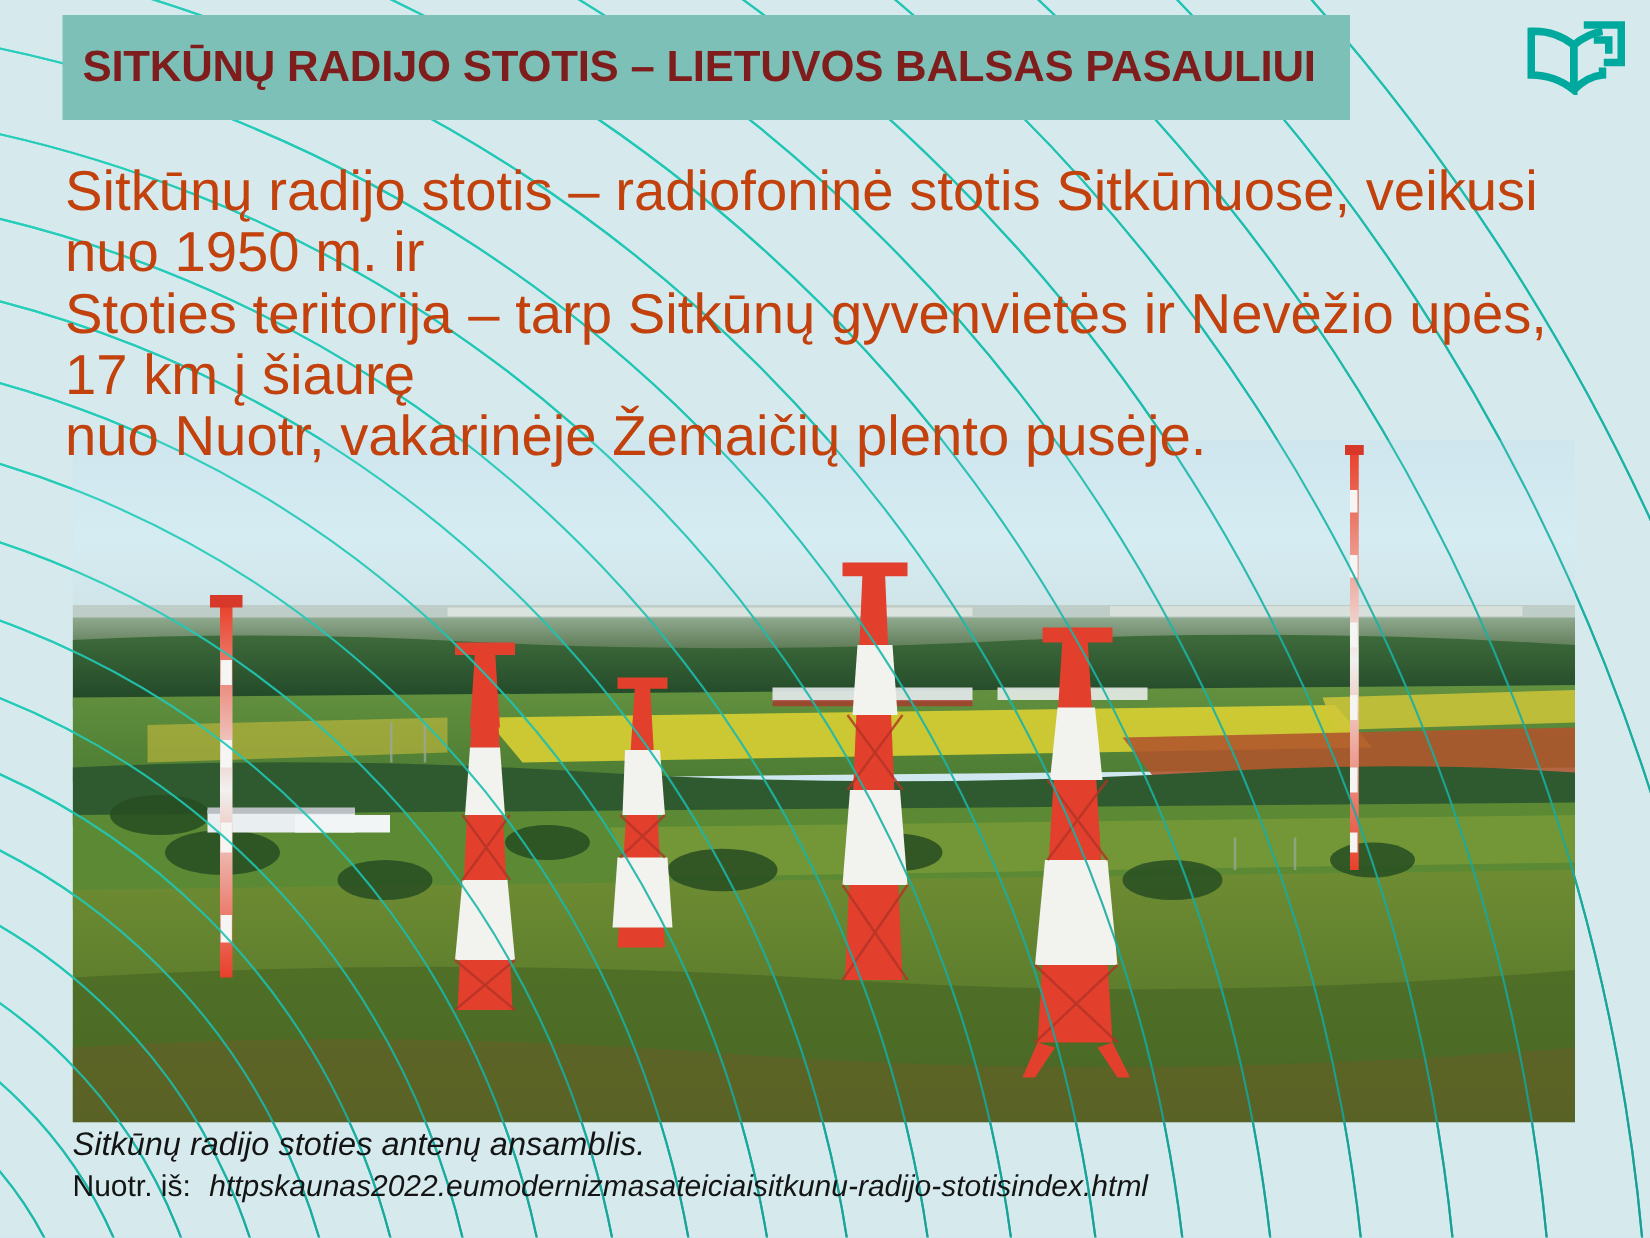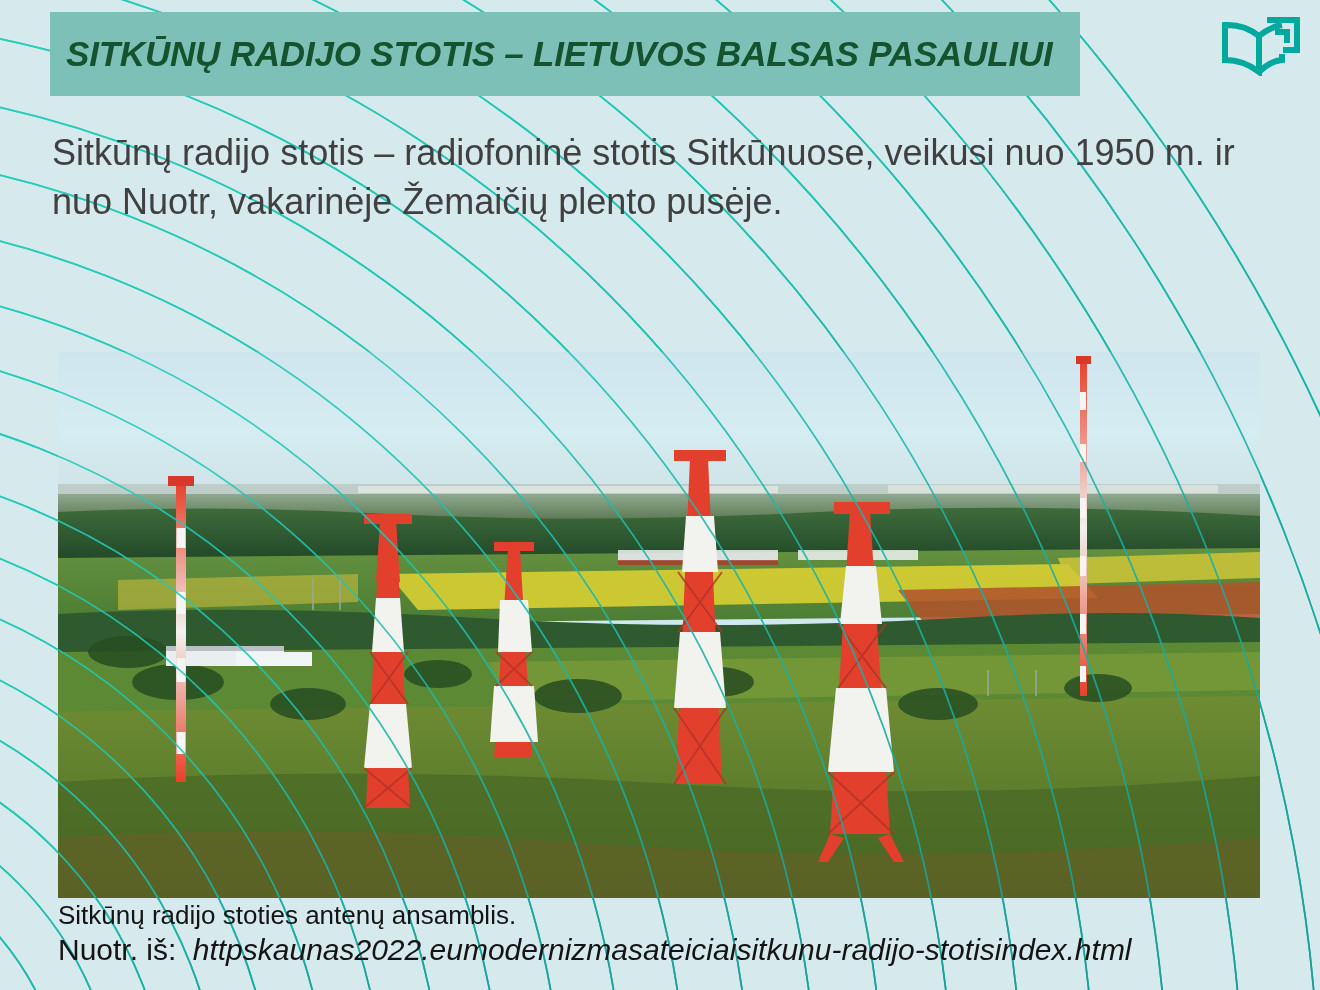--- a/index.html
+++ b/index.html
@@ -32,43 +32,42 @@
     z-index: 5;
     display: flex;
     align-items: center;
   }
   .header-title {
     margin: 0;
     padding-left: 16px;
     font-size: 35px;
     font-weight: bold;
     letter-spacing: -0.2px;
-    color: #14532d;
+    color: #7f1d1d;
     white-space: nowrap;
     font-family: "Liberation Sans", sans-serif;
-    font-style: italic;
   }
 
   
   .logo {
     position: absolute;
     right: 18px; top: 10px;
     width: 82px; height: 66px;
     z-index: 6;
   }
 
   
   .body-text {
     position: absolute;
     left: 52px; top: 128px;
     width: 1230px;
     z-index: 5;
-    font-size: 36px;
+    font-size: 45px;
     line-height: 49px;
-    color: #404040;
+    color: #c2410c;
     font-weight: 300;
     font-family: "Liberation Sans", sans-serif;
   }
   .body-text p { margin: 0; }
 
   
   .photo-frame {
     position: absolute;
     left: 58px; top: 352px;
     width: 1202px; height: 546px;
@@ -84,23 +83,24 @@
     left: 58px; top: 898px;
     width: 1200px;
     z-index: 6;
     color: #141414;
   }
   .caption-line1 {
     font-size: 26px;
     line-height: 34px;
     font-weight: 300;
     font-family: "Liberation Sans", sans-serif;
+    font-style: italic;
   }
   .caption-line2 {
-    font-size: 30px;
+    font-size: 24px;
     line-height: 36px;
     font-weight: 300;
     white-space: nowrap;
     font-family: "Liberation Sans", sans-serif;
   }
   .caption-url {
     font-style: italic;
     padding-left: 8px;
   }
 </style>
@@ -354,20 +354,21 @@
     <path d="M62 44 L62 50 Q 50 51 39 62"></path>
   </g>
   <g fill="none" stroke="#00a99d" stroke-width="6">
     <polyline points="47,10 77,10 77,40 63,40"></polyline>
     <polyline points="55,22 67,22 67,33"></polyline>
   </g>
 </svg>
 
 <div class="body-text">
   <p>Sitkūnų radijo stotis – radiofoninė stotis Sitkūnuose, veikusi nuo  1950 m. ir</p>
+  <p>Stoties teritorija – tarp Sitkūnų gyvenvietės ir Nevėžio upės, 17 km į šiaurę</p>
   <p>nuo Nuotr, vakarinėje Žemaičių plento pusėje.</p>
 </div>
 
 <div class="caption">
   <div class="caption-line1">Sitkūnų radijo stoties antenų ansamblis.</div>
   <div class="caption-line2">
     <span>Nuotr. iš:</span>
     <span class="caption-url">httpskaunas2022.eumodernizmasateiciaisitkunu-radijo-stotisindex.html</span>
   </div>
 </div>

